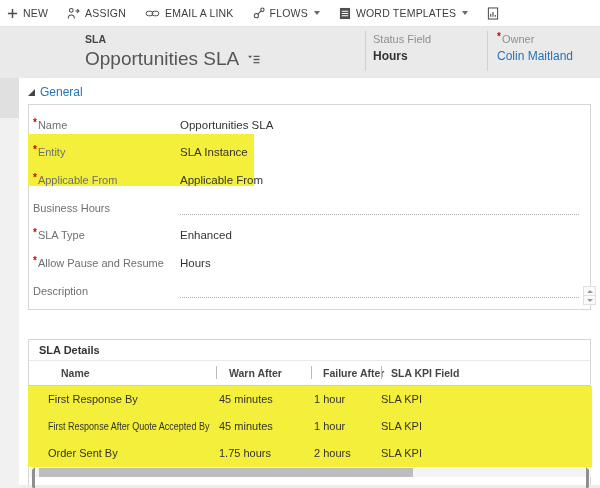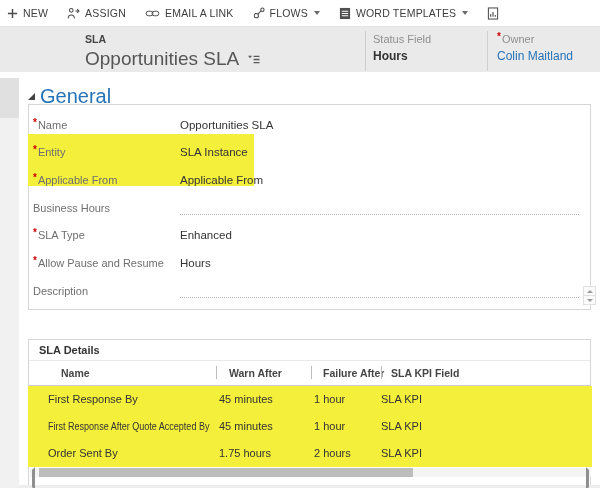--- a/index.html
+++ b/index.html
@@ -14,40 +14,40 @@
   .toolbar {
     position:absolute; top:0; left:0; width:600px; height:27px;
     background:#fff; border-bottom:1px solid #e4e4e4;
     display:flex; align-items:center; padding-left:7px; gap:19px;
   }
   .titem { display:flex; align-items:center; gap:5px; cursor:pointer; white-space:nowrap; }
   .titem .lbl { font-size:10.5px; color:#3d3d3d; letter-spacing:.2px; }
   .caret { width:0; height:0; border-left:3.5px solid transparent; border-right:3.5px solid transparent; border-top:4px solid #6a6a6a; margin-left:1px; }
 
   
-  .hdr { position:absolute; top:27px; left:0; width:600px; height:45px; background:#eaeaea; }
+  .hdr { position:absolute; top:27px; left:0; width:600px; height:51px; background:#eaeaea; }
   .rtype { position:absolute; left:85px; top:6px; font-size:10.5px; font-weight:bold; color:#454545; }
   .rtitle { position:absolute; left:85px; top:21px; display:flex; align-items:center; gap:8px; }
   .rtitle .t { font-size:19px; color:#565656; }
   .vdiv { position:absolute; top:4px; width:1px; height:40px; background:#cfcfcf; }
   .hblock { position:absolute; top:6px; }
   .hlabel { font-size:11px; color:#8f8f8f; display:flex; }
   .hvalue { margin-top:4px; font-size:12px; }
   .hvalue.status { font-weight:bold; color:#333; }
   .hvalue.owner { color:#2673B8; cursor:pointer; }
   .req { color:#cc0000; font-size:10px; font-weight:bold; margin-right:1px; margin-top:-2px; }
 
   
   .vscroll { position:absolute; left:0; top:78px; width:19px; height:410px; background:#f1f1f1; }
   .vthumb  { position:absolute; left:0; top:0; width:19px; height:40px; background:#e0e0e0; }
 
   
   .sec-title { position:absolute; left:28px; top:85px; display:flex; align-items:center; gap:5px; cursor:pointer; }
   .tri { width:0; height:0; border-style:solid; border-width:0 0 7px 7px; border-color:transparent transparent #444 transparent; }
-  .sec-title .st { font-size:20px; color:#2673B8; }
+  .sec-title .st { font-size:12px; color:#2673B8; }
 
   
   .box { position:absolute; left:28px; width:563px; background:#fff; border:1px solid #d6d6d6; }
   #box1 { top:104px; height:206px; }
   #box2 { top:339px; height:161px; }
   .hl { position:absolute; background:#F3EF3A; z-index:0; }
   #hl1 { left:-1px; top:29px; width:226px; height:52px; }
   #hl2 { left:-1px; top:46px; width:564px; height:81px; }
 
   

